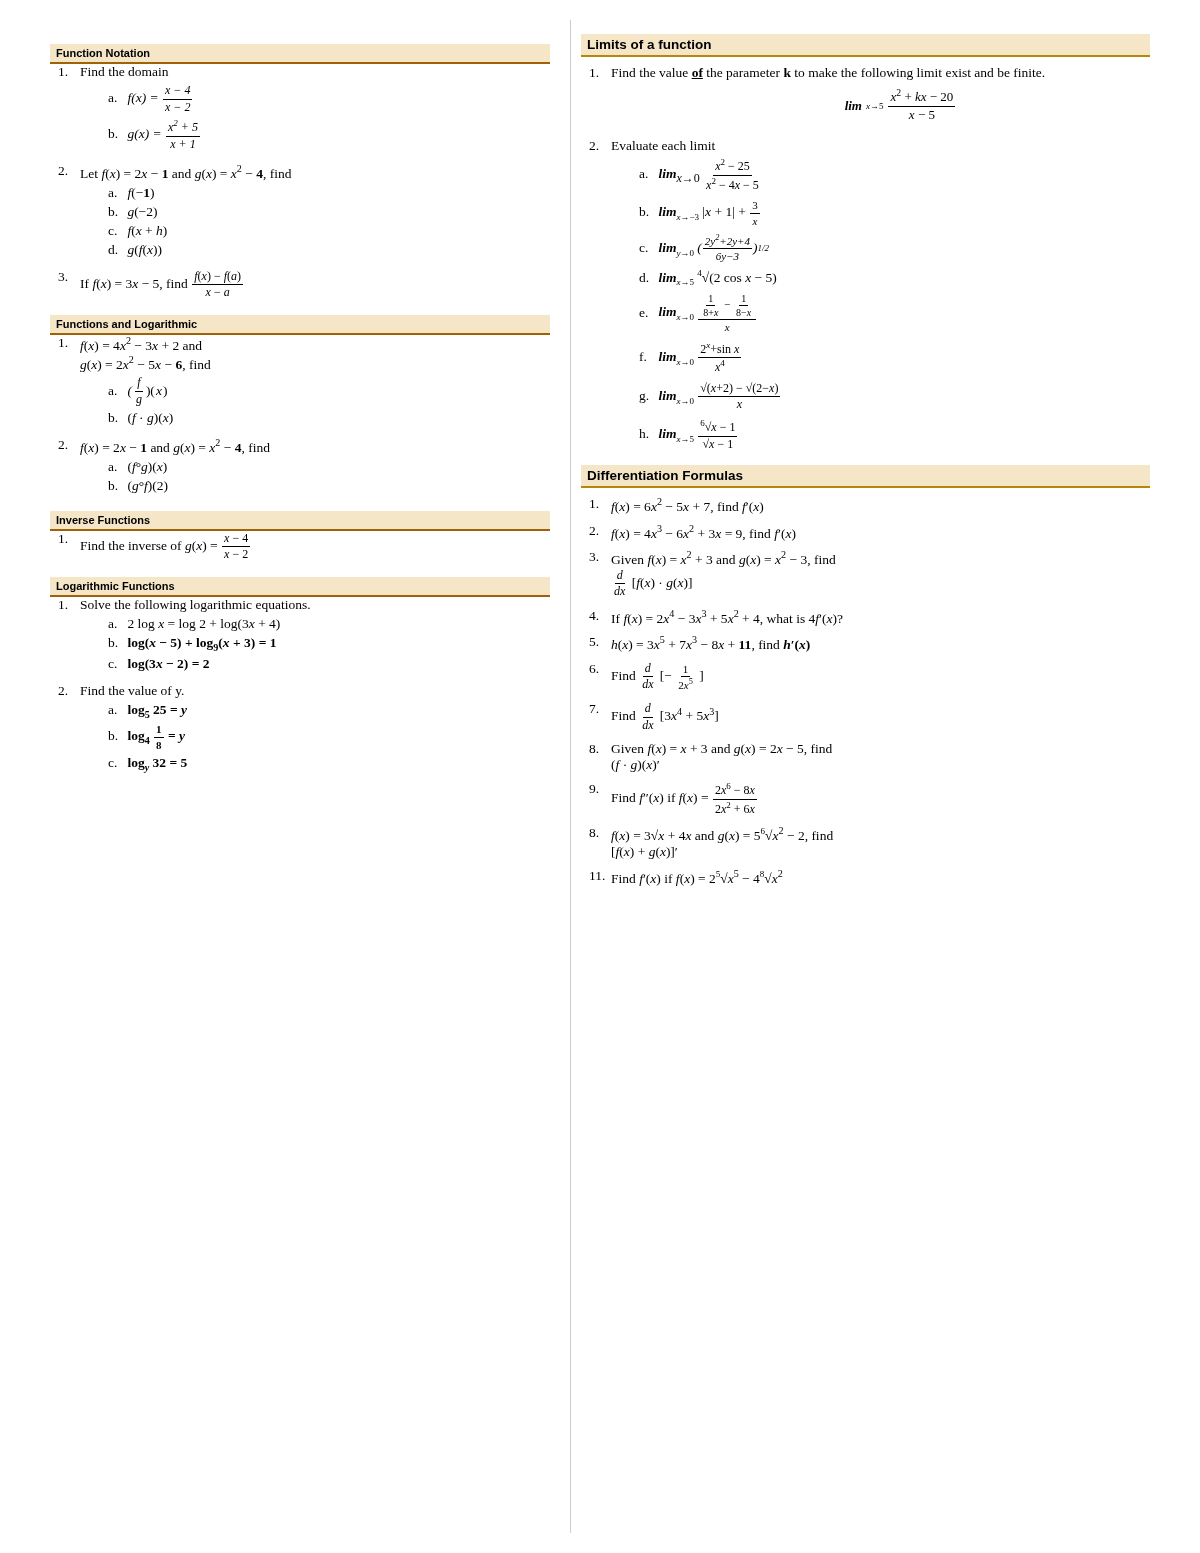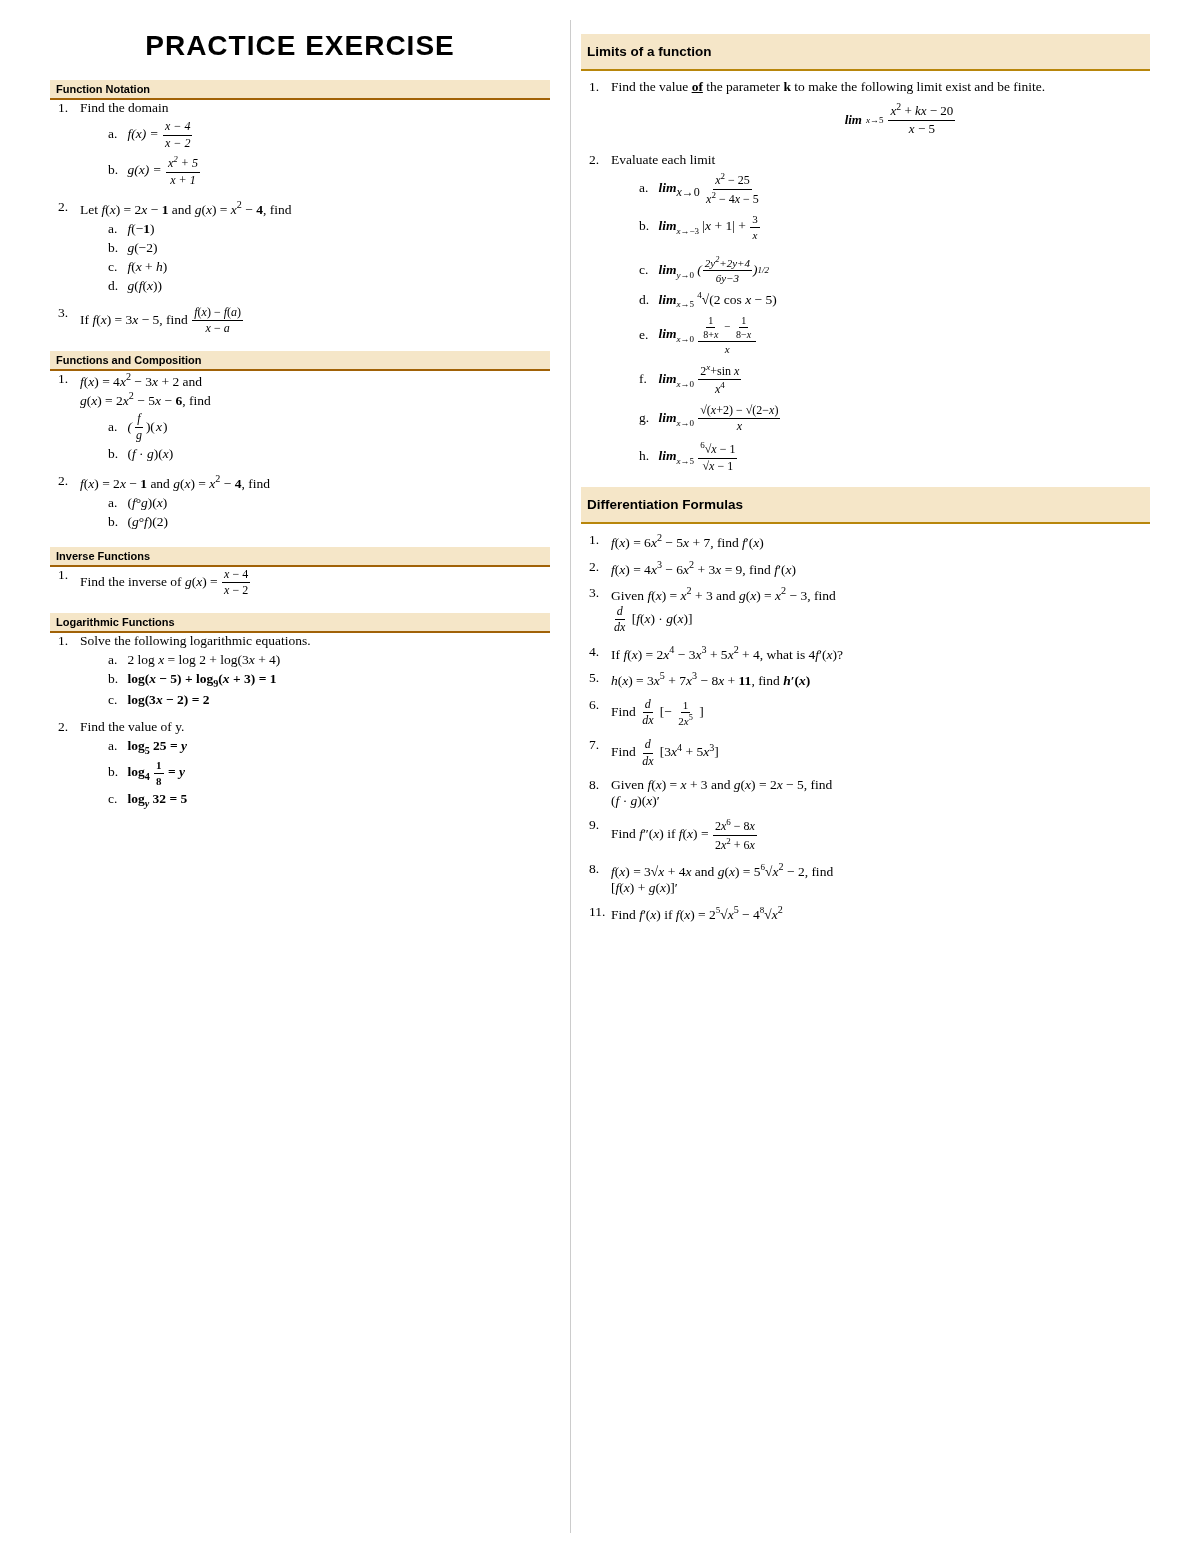--- a/index.html
+++ b/index.html
@@ -80,21 +80,21 @@
     }
     .lim-expr {
       display: flex;
       align-items: center;
       gap: 4px;
     }
     .right-section-header {
       background-color: #f5e6c8;
       font-weight: bold;
       font-size: 13.5px;
-      padding: 10px 6px;
+      padding: 3px 6px;
       border-bottom: 2px solid #b8860b;
       margin-bottom: 8px;
       margin-top: 4px;
       font-family: Arial, sans-serif;
     }
     sup { font-size: 0.75em; }
     sub { font-size: 0.75em; }
     .item-row {
       display: flex;
       flex-direction: row;
@@ -130,21 +130,20 @@
     .bold { font-weight: bold; }
     .underline { text-decoration: underline; }
   </style>
 </head>
 <body>
 
 <div class="page">
 
   <div class="left-col">
 
-    <div class="main-title">PRACTICE EXERCISE</div>
 
     <div class="section-header">Function Notation</div>
     <div class="section-content">
       <ol class="main-list">
         <li>
           <div class="item-row">
             <span class="item-num">1.</span>
             <div class="item-content">
               Find the domain
               <ul class="sub-list">
@@ -192,21 +191,21 @@
               <span class="inline-frac">
                 <span class="num"><i>f</i>(<i>x</i>) − <i>f</i>(<i>a</i>)</span>
                 <span class="den"><i>x</i> − <i>a</i></span>
               </span>
             </div>
           </div>
         </li>
       </ol>
     </div>
 
-    <div class="section-header">Functions and Composition</div>
+    <div class="section-header">Functions and Logarithmic</div>
     <div class="section-content">
       <ol class="main-list">
         <li>
           <div class="item-row">
             <span class="item-num">1.</span>
             <div class="item-content">
               <i>f</i>(<i>x</i>) = 4<i>x</i><sup>2</sup> − 3<i>x</i> + 2 and<br>
               <i>g</i>(<i>x</i>) = 2<i>x</i><sup>2</sup> − 5<i>x</i> − <b>6</b>, find
               <ul class="sub-list">
                 <li>
@@ -328,21 +327,21 @@
               Evaluate each limit
               <ul class="sub-list">
                 <li style="margin-bottom:5px;">
                   <span class="sub-label">a.</span>
                   <span style="font-style:italic;font-weight:bold;">lim</span><sub style="font-size:12px;margin-top:44px;"><i>x</i>→0</sub>
                   <span class="inline-frac" style="font-size:12px;">
                     <span class="num"><i>x</i><sup>2</sup> − 25</span>
                     <span class="den"><i>x</i><sup>2</sup> − 4<i>x</i> − 5</span>
                   </span>
                 </li>
-                <li style="margin-bottom:13px;">
+                <li style="margin-bottom:5px;">
                   <span class="sub-label">b.</span>
                   <span style="font-style:italic;font-weight:bold;">lim</span><sub style="font-size:9px;"><i>x</i>→−3</sub>
                   |<i>x</i> + 1| +
                   <span class="inline-frac" style="font-size:11px;">
                     <span class="num">3</span>
                     <span class="den"><i>x</i></span>
                   </span>
                 </li>
                 <li style="margin-bottom:5px;">
                   <span class="sub-label">c.</span>

